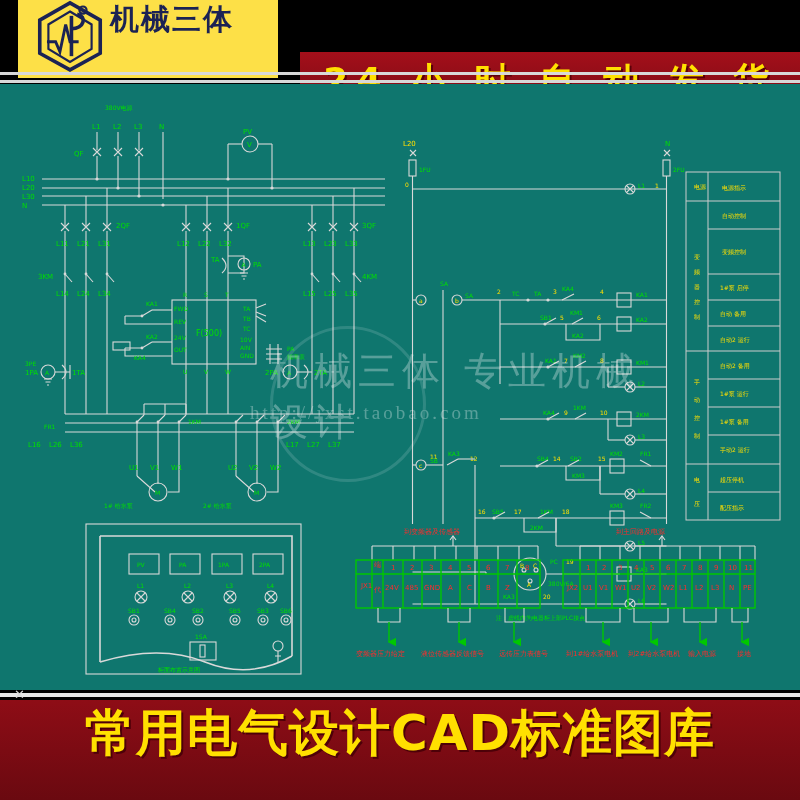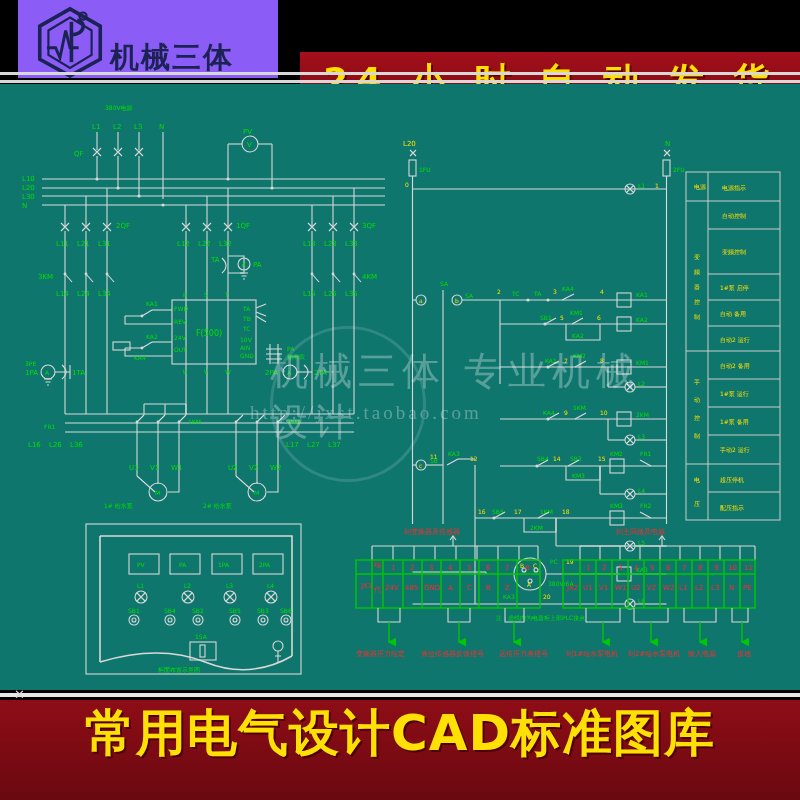--- a/index.html
+++ b/index.html
@@ -1,22 +1,22 @@
 <!DOCTYPE html>
 <html><head>
 <meta charset="utf-8">
 <style>
   html,body{margin:0;padding:0;background:#000;}
   body{width:800px;height:800px;overflow:hidden;font-family:"Liberation Sans",sans-serif;}
   #page{position:relative;width:800px;height:800px;background:#000;}
 
   
   #top-banner{position:absolute;left:0;top:0;width:800px;height:78px;background:#000;}
-  #logo-box{position:absolute;left:18px;top:0;width:260px;height:78px;background:#8b5cf6;
-            display:flex;align-items:flex-end;}
+  #logo-box{position:absolute;left:18px;top:0;width:260px;height:78px;background:#fde047;
+            display:flex;align-items:flex-start;}
   #logo-mark{width:72px;height:72px;margin-left:16px;flex:0 0 auto;}
   #logo-text{font-size:29px;color:#1b2254;font-family:"DejaVu Sans",sans-serif;letter-spacing:2px;
              font-weight:bold;margin-left:4px;}
   #ribbon{position:absolute;left:300px;top:4px;width:500px;height:70px;
           background:linear-gradient(180deg,#a40f1a 0%,#8c0d17 45%,#6d0a12 100%);
           clip-path:polygon(0 0,100% 0,100% 100%,96% 78%,4% 78%,0 100%);
           display:flex;align-items:flex-start;justify-content:center;margin-top:48px;}
   #ribbon-text{color:#ffe000;font-size:36px;font-weight:bold;letter-spacing:8px;
                font-family:"DejaVu Sans",sans-serif;margin-top:5px;
                text-shadow:2px 2px 0 #5a0009;}

